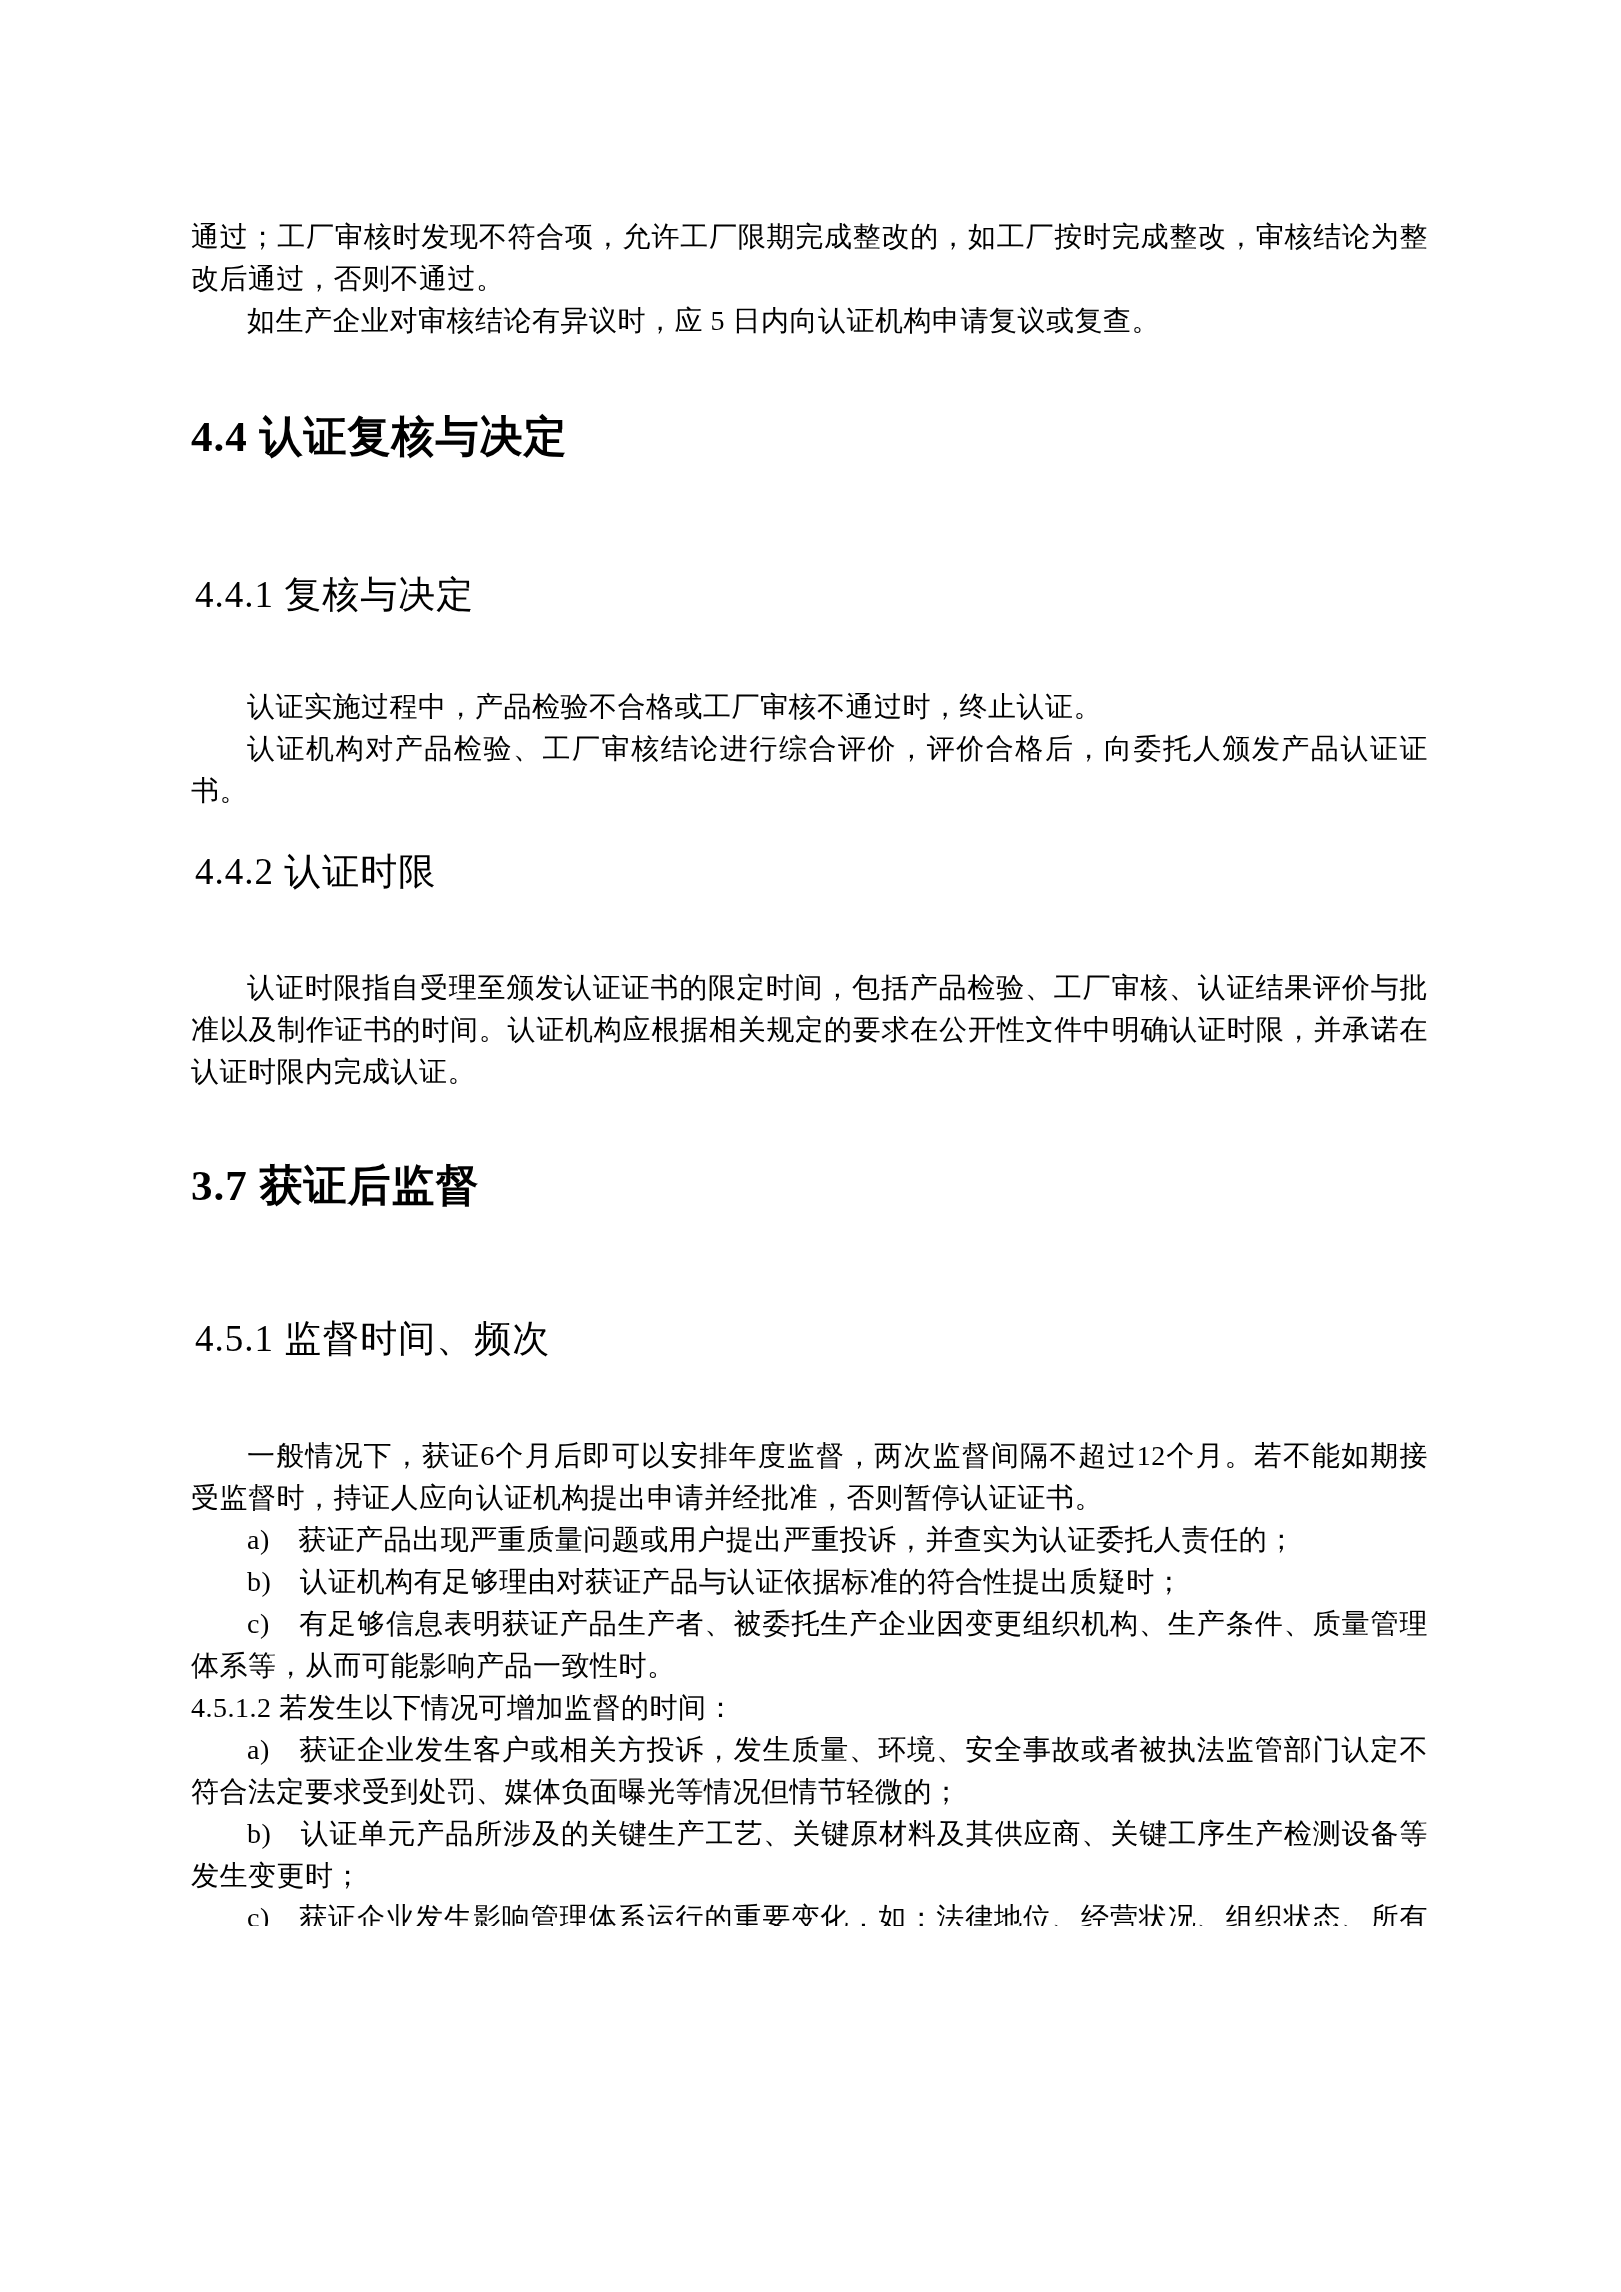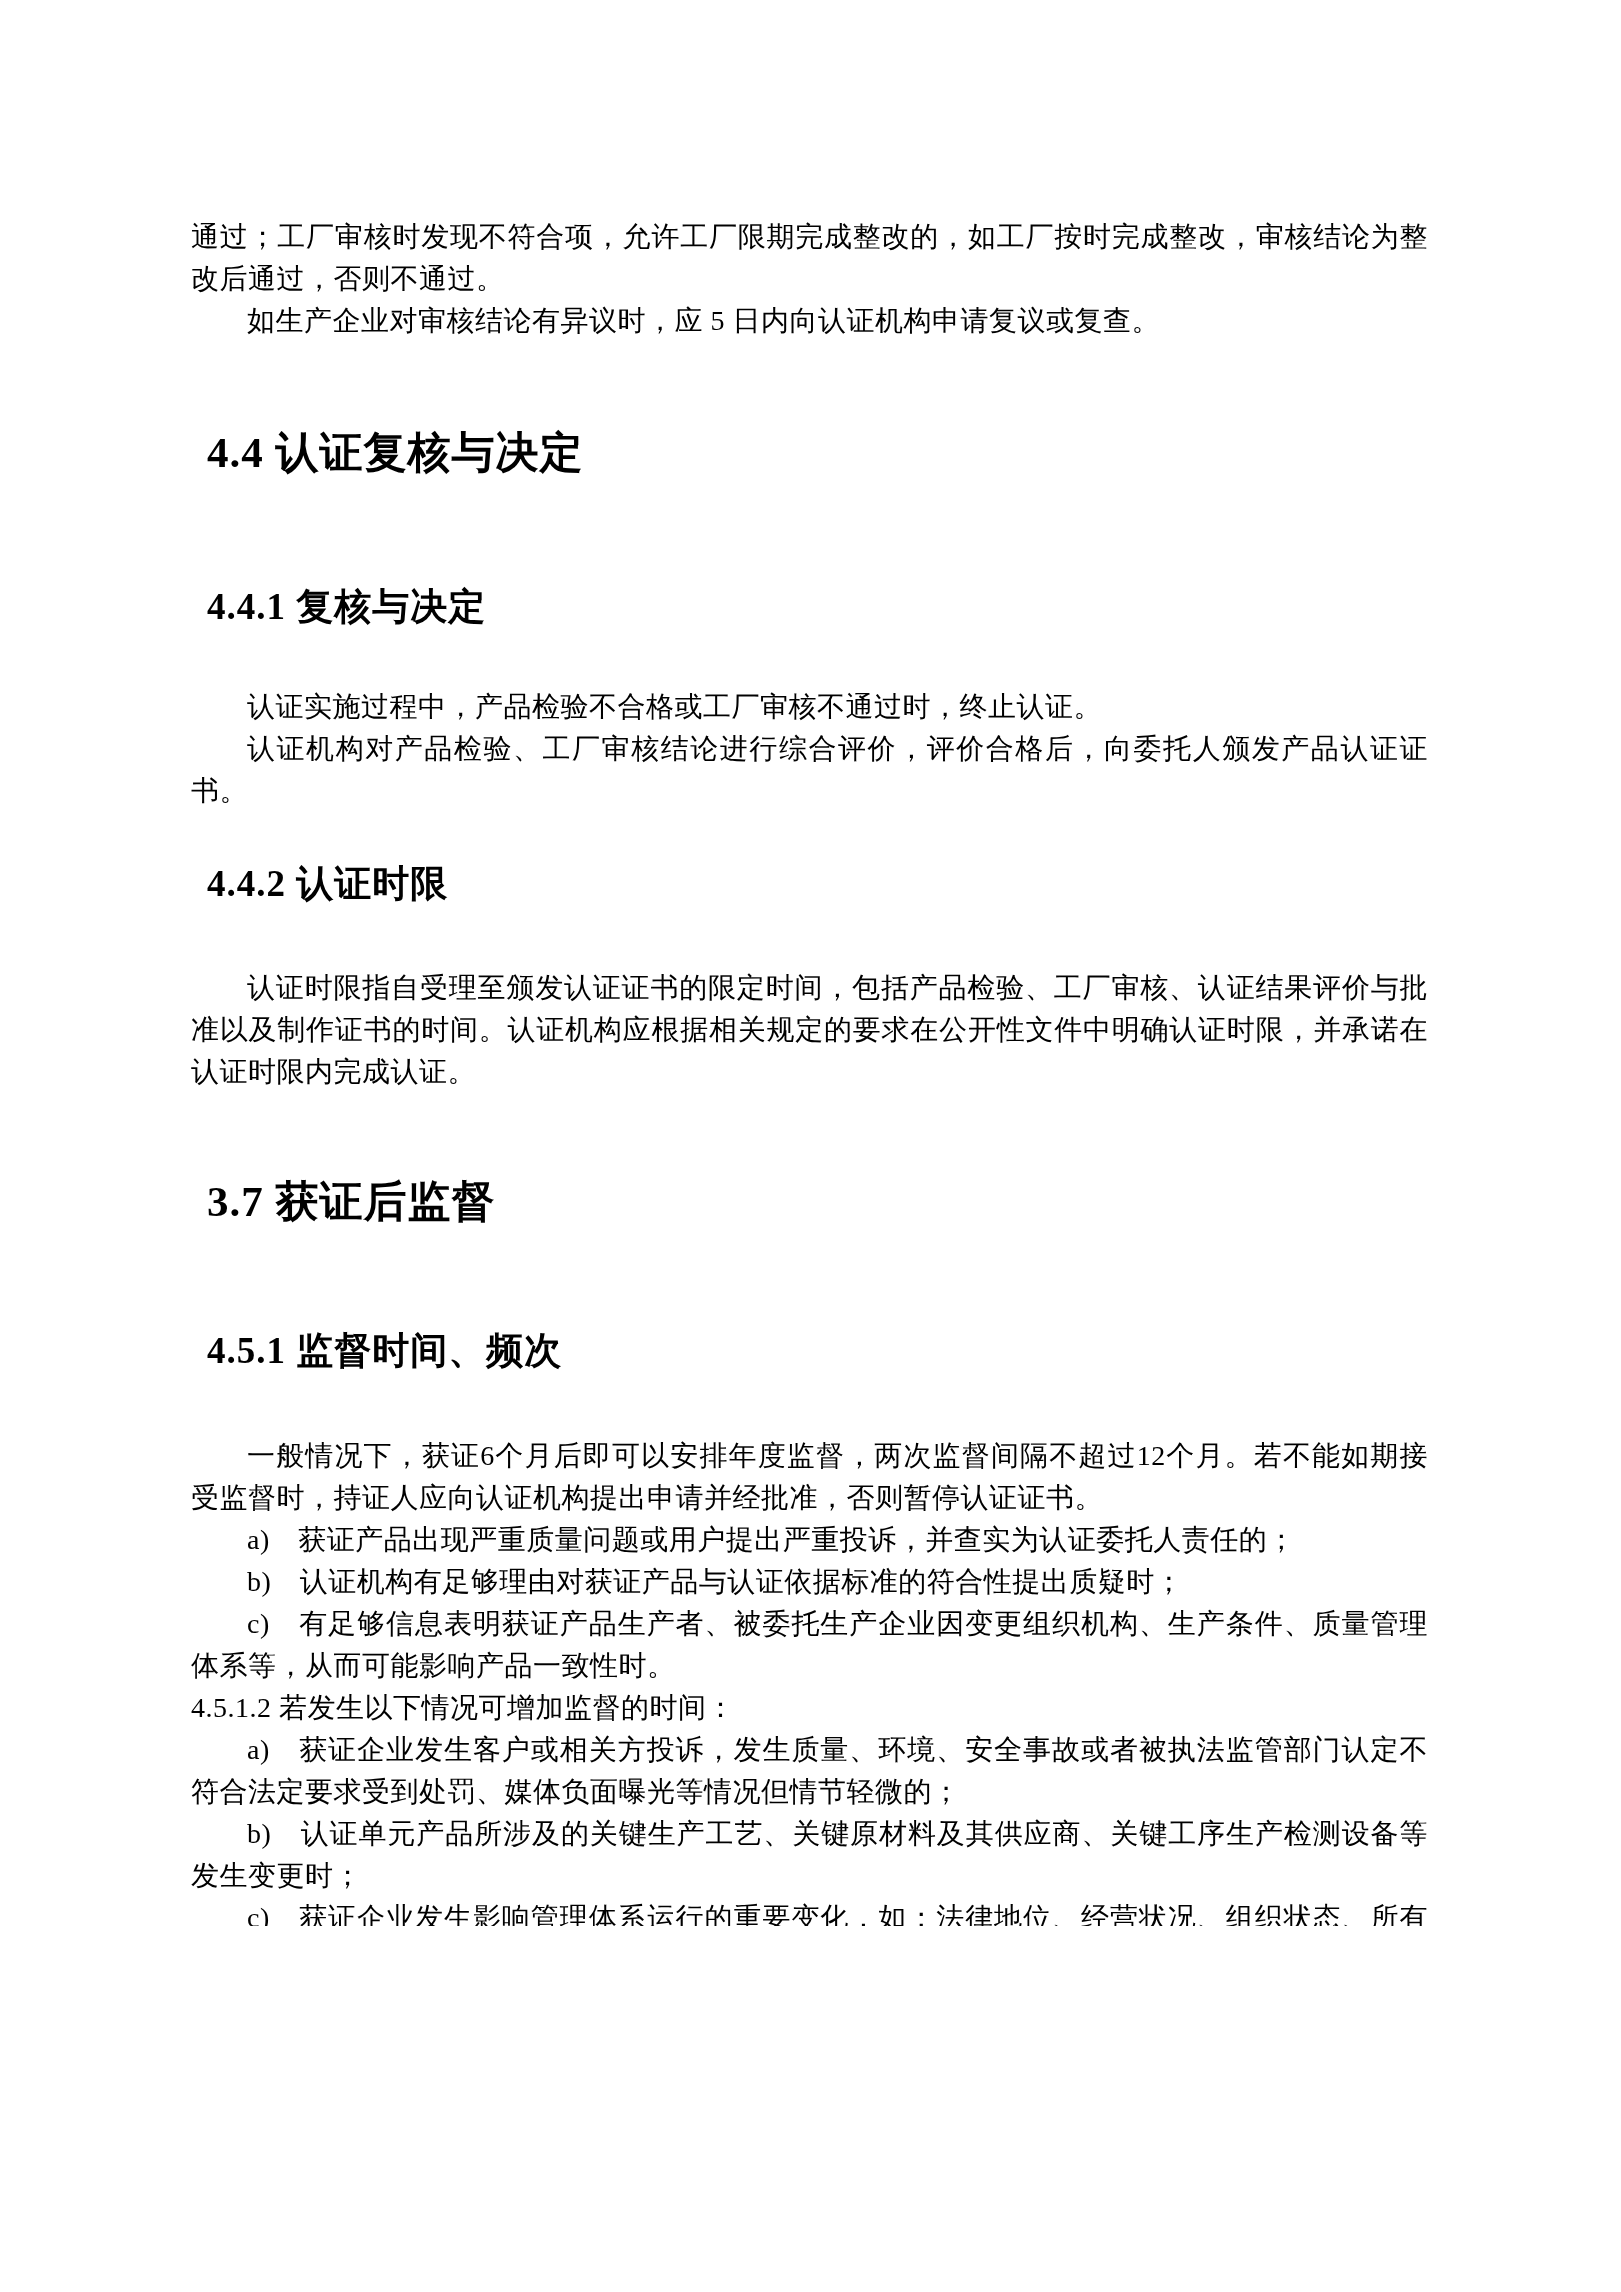--- a/index.html
+++ b/index.html
@@ -26,32 +26,32 @@
     font-size: 28px;
     line-height: 42px;
     text-align: justify;
     text-justify: inter-ideograph;
     letter-spacing: 0.5px;
   }
   .body-text p.indent {
     text-indent: 2em;
   }
   .heading-1 {
-    margin: 16px;
+    margin: 0;
     font-size: 43px;
     line-height: 51px;
     font-weight: bold;
     letter-spacing: 1px;
     white-space: nowrap;
   }
   .heading-2 {
-    margin: 16px;
+    margin: 4px;
     font-size: 37px;
     line-height: 45px;
-    font-weight: bold;
+    font-weight: normal;
     letter-spacing: 1px;
     white-space: nowrap;
   }
   .page-number {
     position: absolute;
     left: 0;
     top: 2125px;
     width: 1621px;
     text-align: center;
     font-size: 27.4px;

